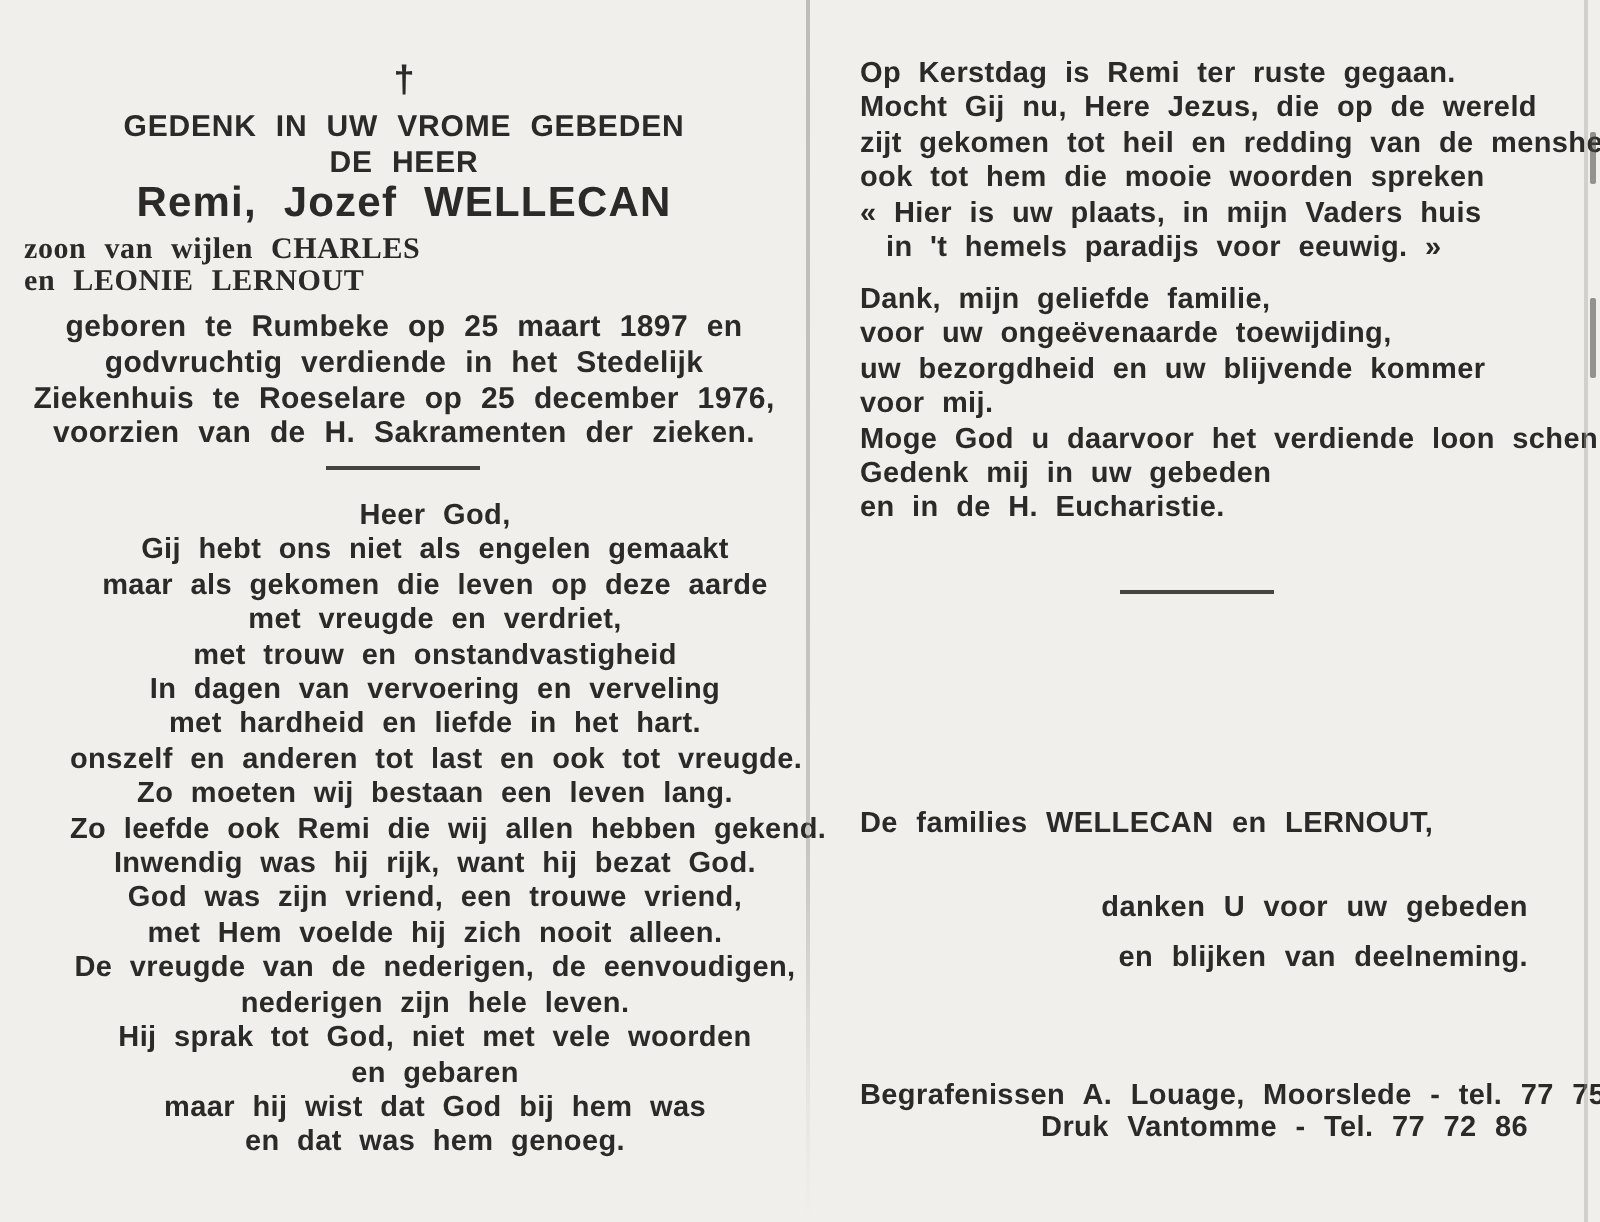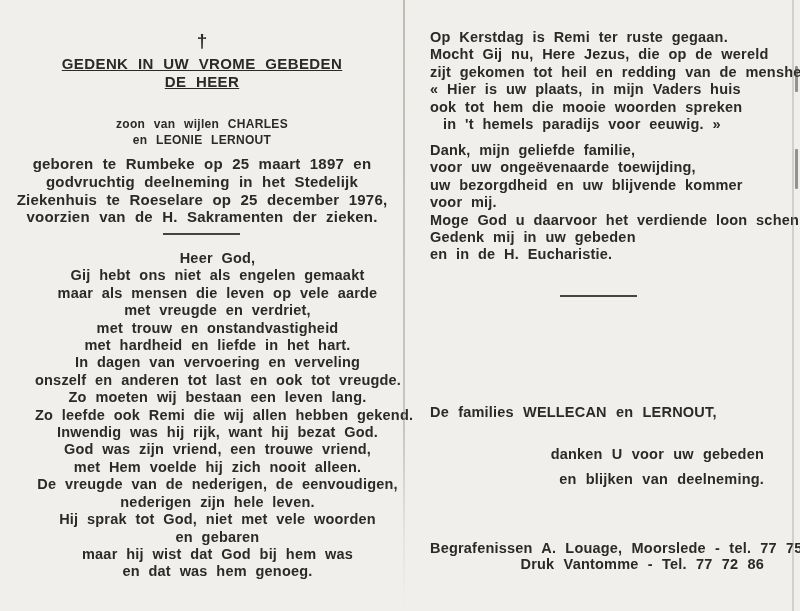--- a/index.html
+++ b/index.html
@@ -66,42 +66,41 @@
     letter-spacing: 0;
   }
   .hdr {
     left: 12px;
     width: 380px;
     text-align: center;
     font-size: 15px;
     word-spacing: 5px;
     letter-spacing: 0.4px;
     white-space: nowrap;
-    text-decoration: underline;
   }
   .hdr-1 { top: 55px; }
   .hdr-2 { top: 73px; }
   .name {
     left: 12px;
     top: 90px;
     width: 380px;
     text-align: center;
     font-size: 21px;
     word-spacing: 7px;
     letter-spacing: 0.6px;
     white-space: nowrap;
   }
   .parents {
     left: 12px;
     width: 380px;
-    text-align: center;
-    font-size: 12px;
+    font-size: 15px;
     word-spacing: 5px;
     letter-spacing: 0.3px;
     white-space: nowrap;
+    font-family: Liberation Serif, serif;
   }
   .par-1 { top: 117px; }
   .par-2 { top: 133px; }
   .bio {
     left: 12px;
     top: 155px;
     width: 380px;
     text-align: center;
     font-size: 15px;
     line-height: 17.8px;
@@ -196,41 +195,42 @@
 
 <div class="card">
 
   <div class="page page-left">
 
     <div class="abs cross">†</div>
 
     <div class="abs hdr hdr-1">GEDENK IN UW VROME GEBEDEN</div>
     <div class="abs hdr hdr-2">DE HEER</div>
 
+    <div class="abs name">Remi, Jozef WELLECAN</div>
 
     <div class="abs parents par-1">zoon van wijlen CHARLES</div>
     <div class="abs parents par-2">en LEONIE LERNOUT</div>
 
     <div class="abs bio">
       <div>geboren te Rumbeke op 25 maart 1897 en</div>
-      <div>godvruchtig deelneming in het Stedelijk</div>
+      <div>godvruchtig verdiende in het Stedelijk</div>
       <div>Ziekenhuis te Roeselare op 25 december 1976,</div>
       <div>voorzien van de H. Sakramenten der zieken.</div>
     </div>
 
     <div class="abs rule rule-left"></div>
 
     <div class="abs poem">
       <div>Heer God,</div>
       <div>Gij hebt ons niet als engelen gemaakt</div>
-      <div>maar als mensen die leven op vele aarde</div>
+      <div>maar als gekomen die leven op deze aarde</div>
       <div>met vreugde en verdriet,</div>
       <div>met trouw en onstandvastigheid</div>
+      <div>In dagen van vervoering en verveling</div>
       <div>met hardheid en liefde in het hart.</div>
-      <div>In dagen van vervoering en verveling</div>
       <div>onszelf en anderen tot last en ook tot vreugde.</div>
       <div>Zo moeten wij bestaan een leven lang.</div>
       <div>Zo leefde ook Remi die wij allen hebben gekend.</div>
       <div>Inwendig was hij rijk, want hij bezat God.</div>
       <div>God was zijn vriend, een trouwe vriend,</div>
       <div>met Hem voelde hij zich nooit alleen.</div>
       <div>De vreugde van de nederigen, de eenvoudigen,</div>
       <div>nederigen zijn hele leven.</div>
       <div>Hij sprak tot God, niet met vele woorden</div>
       <div>en gebaren</div>
@@ -240,22 +240,22 @@
   </div>
 
   <div class="seam"></div>
 
   <div class="page page-right">
 
     <div class="abs memorial">
       <div>Op Kerstdag is Remi ter ruste gegaan.</div>
       <div>Mocht Gij nu, Here Jezus, die op de wereld</div>
       <div>zijt gekomen tot heil en redding van de mensheid</div>
+      <div>ook tot hem die mooie woorden spreken</div>
       <div>« Hier is uw plaats, in mijn Vaders huis</div>
-      <div>ook tot hem die mooie woorden spreken</div>
       <div class="indent">in 't hemels paradijs voor eeuwig. »</div>
     </div>
 
     <div class="abs thanks">
       <div>Dank, mijn geliefde familie,</div>
       <div>voor uw ongeëvenaarde toewijding,</div>
       <div>uw bezorgdheid en uw blijvende kommer</div>
       <div>voor mij.</div>
       <div>Moge God u daarvoor het verdiende loon schenken.</div>
       <div>Gedenk mij in uw gebeden</div>

